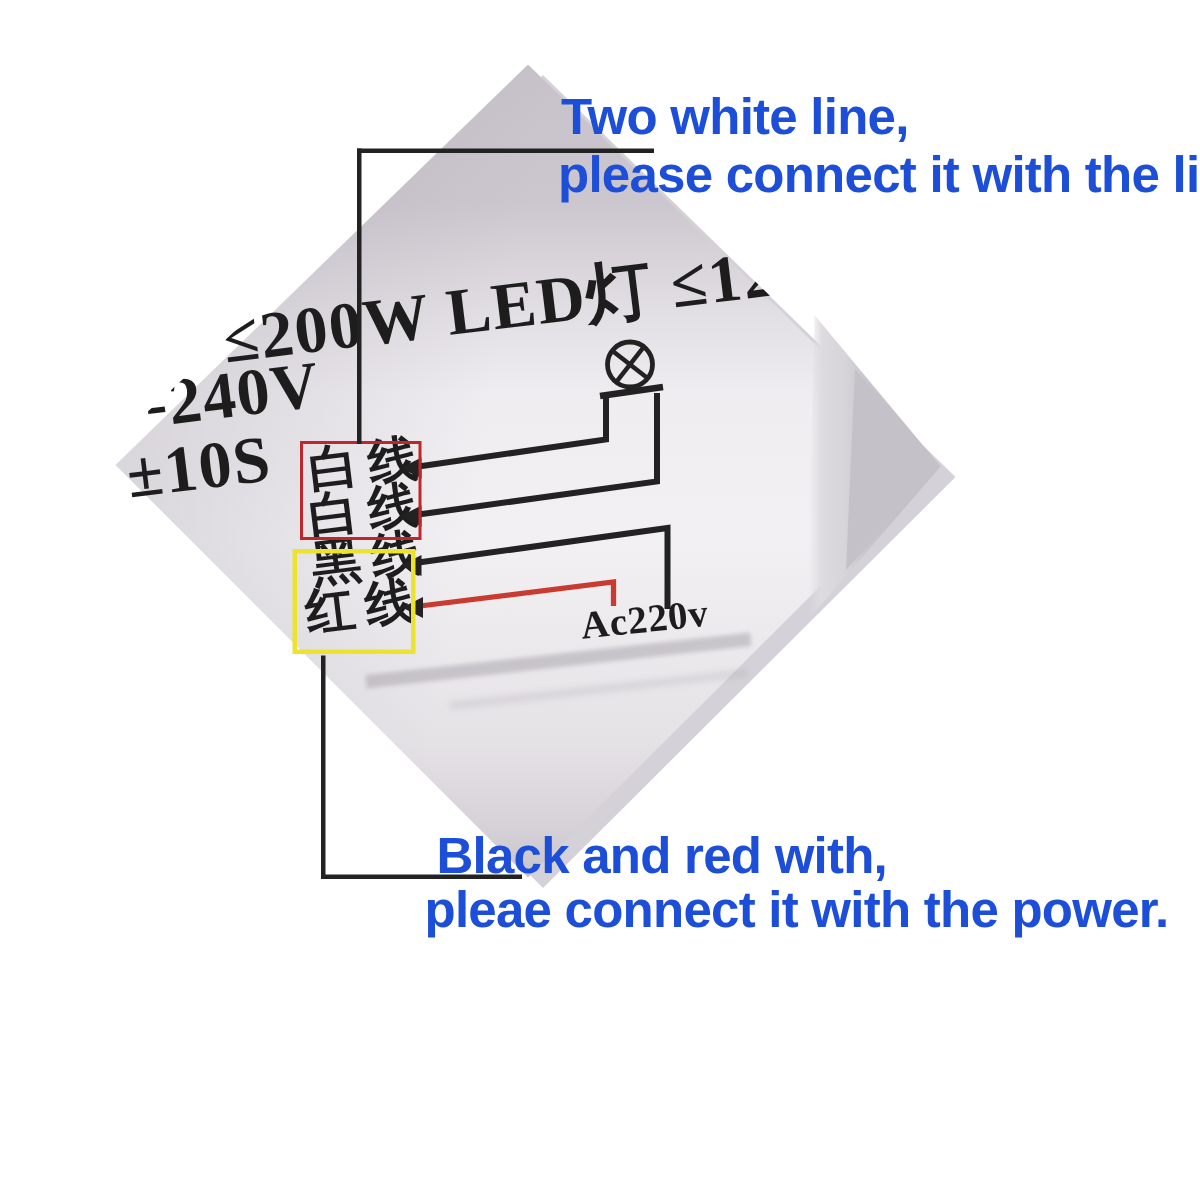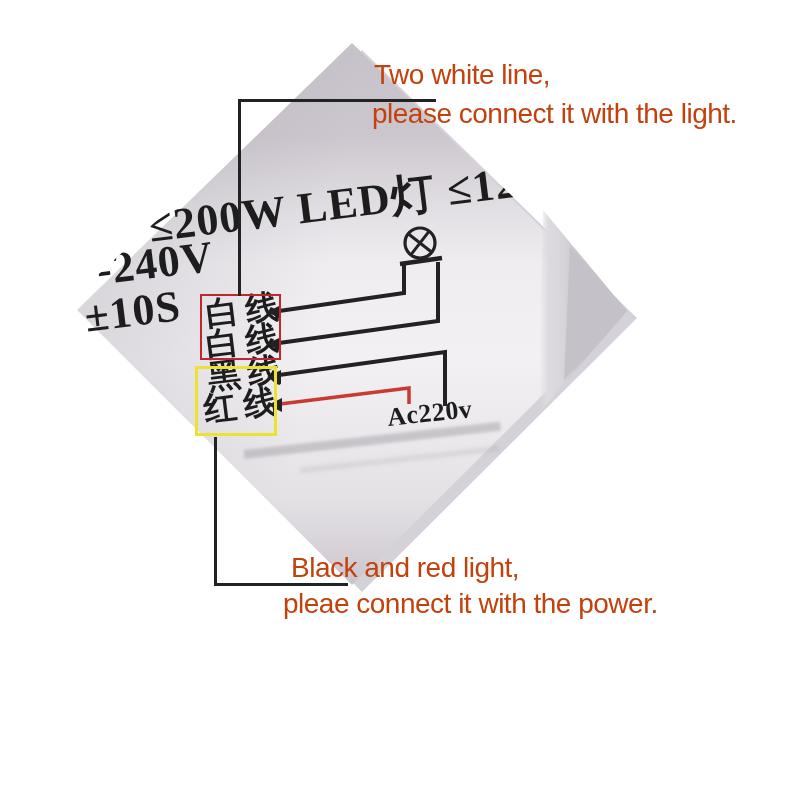--- a/index.html
+++ b/index.html
@@ -78,21 +78,21 @@
   
   .hl-box{background:transparent;}
   .red-box{left:200px;top:294px;width:77px;height:62px;border:2.5px solid #c0272d;}
   .yellow-box{left:195px;top:366px;width:76px;height:64px;border:3px solid #ece32f;}
   .callout{background:#222222;}
   .co-top-v{left:238px;top:99px;width:2.5px;height:197px;}
   .co-top-h{left:238px;top:99px;width:198px;height:2.5px;}
   .co-bot-v{left:214px;top:437px;width:2.5px;height:149px;}
   .co-bot-h{left:214px;top:583px;width:134px;height:2.5px;}
   .note{
-    color:#c2410c;font-weight:normal;font-size:28px;letter-spacing:-0.5px;
+    color:#1d4ed8;font-weight:bold;font-size:34px;letter-spacing:-0.5px;
   }
   .note-top-1{left:374px;top:61px;}
   .note-top-2{left:372px;top:100px;}
   .note-bot-1{left:291px;top:554px;}
   .note-bot-2{left:283px;top:590px;}
 
   svg{position:absolute;left:0;top:0;}
 </style>
 </head>
 <body>
@@ -142,14 +142,14 @@
 <div class="abs hl-box red-box"></div>
 <div class="abs hl-box yellow-box"></div>
 
 <div class="abs callout co-top-v"></div>
 <div class="abs callout co-top-h"></div>
 <div class="abs callout co-bot-v"></div>
 <div class="abs callout co-bot-h"></div>
 
 <div class="abs note note-top-1 nowrap">Two white line,</div>
 <div class="abs note note-top-2 nowrap">please connect it with the light.</div>
-<div class="abs note note-bot-1 nowrap">Black and red light,</div>
+<div class="abs note note-bot-1 nowrap">Black and red with,</div>
 <div class="abs note note-bot-2 nowrap">pleae connect it with the power.</div>
 
 </body></html>

